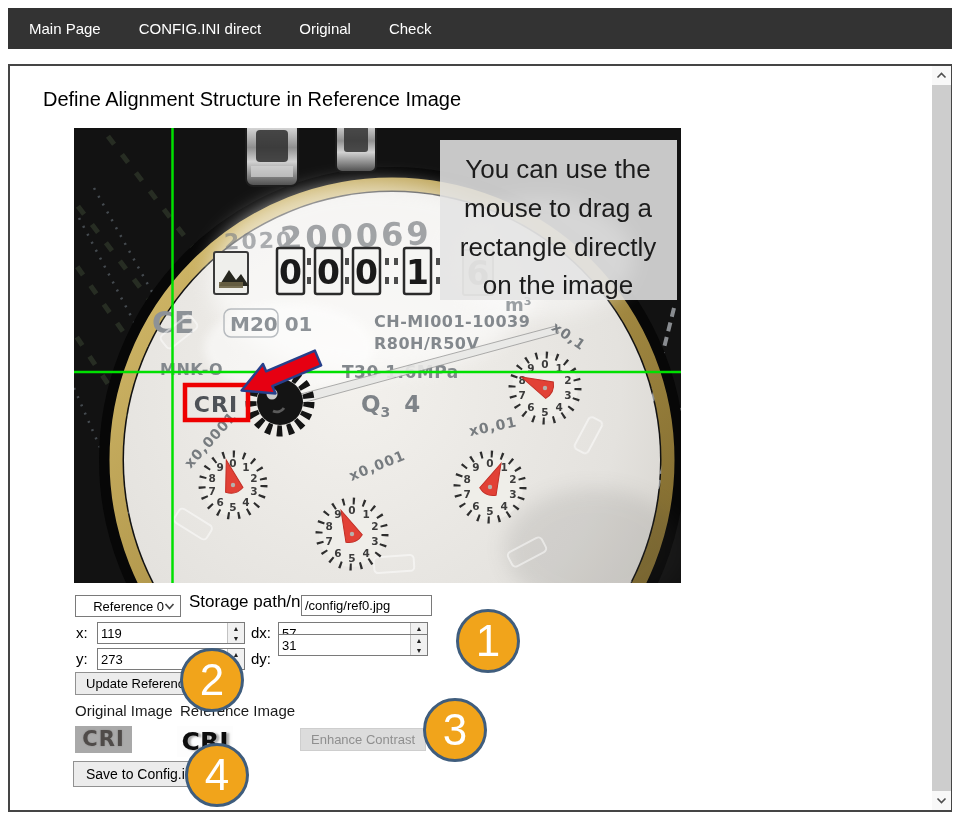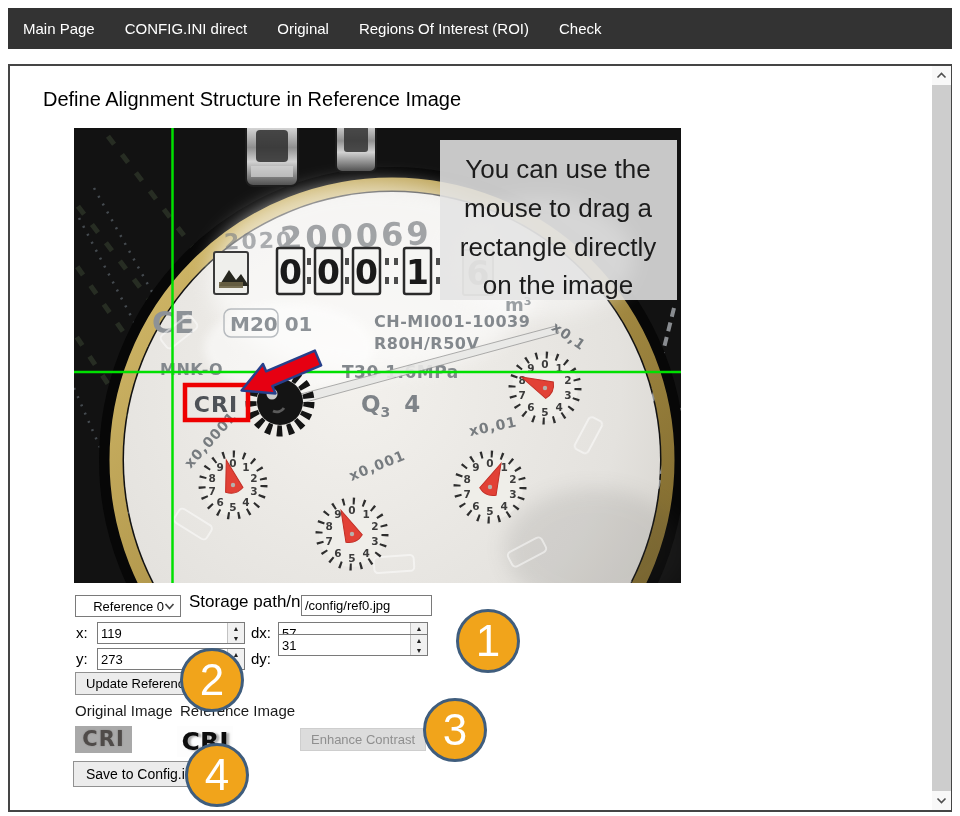--- a/index.html
+++ b/index.html
@@ -3,21 +3,21 @@
 <meta charset="utf-8">
 <style>
   html,body{margin:0;padding:0;}
   body{
     width:960px;height:816px;position:relative;background:#ffffff;overflow:hidden;
     font-family:"Liberation Sans",sans-serif;
   }
   
   .navbar{
     position:absolute;left:8px;top:8px;width:944px;height:41px;background:#333333;
-    display:flex;align-items:center;padding:2px;box-sizing:border-box;
+    display:flex;align-items:center;padding:8px;box-sizing:border-box;gap:8px;
   }
   .navbar a{
     color:#ffffff;font-size:15px;text-decoration:none;padding:0 15px;white-space:nowrap;
   }
   .navbar a:first-child{padding-left:13px;}
   
   .frame{
     position:absolute;left:8px;top:64px;width:940px;height:744px;
     border:2px solid #454545;background:#ffffff;z-index:0;
   }
@@ -94,21 +94,20 @@
   .sb-btn{height:19px;background:#f8f8f8;display:flex;align-items:center;justify-content:center;}
   .sb-track{flex:1;background:#cdcdcd;}
 </style>
 </head>
 <body>
 
 <div class="navbar">
   <a href="#">Main Page</a>
   <a href="#">CONFIG.INI direct</a>
   <a href="#">Original</a>
-  <a href="#">Regions Of Interest (ROI)</a>
   <a href="#">Check</a>
 </div>
 
 <div class="frame"></div>
 
 <div class="heading">Define Alignment Structure in Reference Image</div>
 
 <svg class="meter" width="607" height="455" viewBox="0 0 607 455">
   <defs>
     <radialGradient id="faceG" cx="42%" cy="36%" r="78%">

